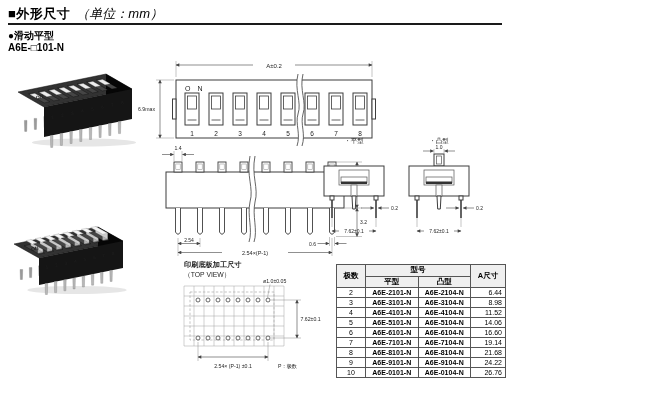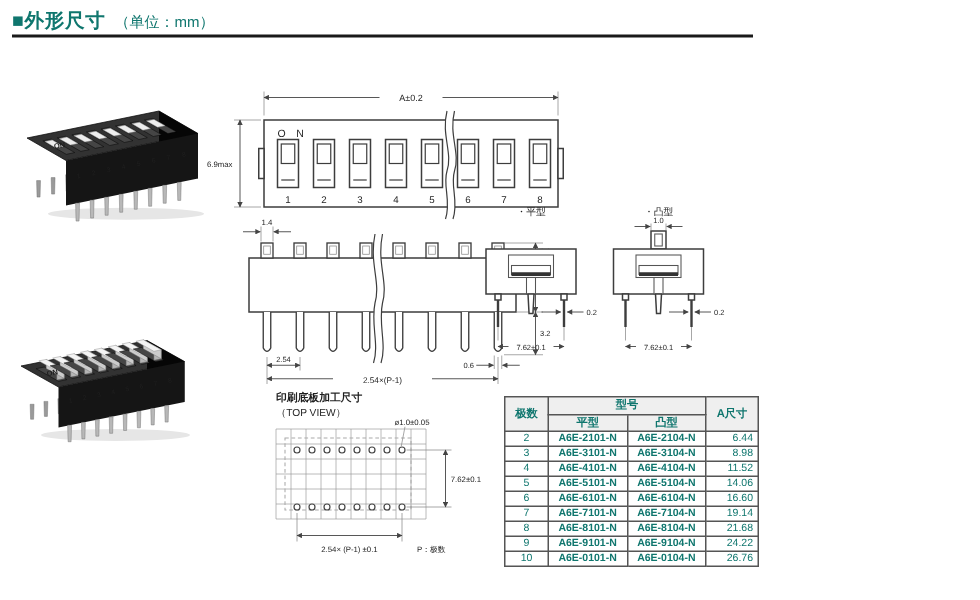--- a/index.html
+++ b/index.html
@@ -1,21 +1,21 @@
 <!DOCTYPE html>
 <html><head>
 <meta charset="utf-8">
 <style>
   html,body{margin:0;padding:0;background:#fff;}
   #page{position:relative;width:653px;height:400px;background:#ffffff;overflow:hidden;
-        font-family:"Liberation Sans",sans-serif;color:#0f766e;}
+        font-family:"Liberation Sans",sans-serif;color:#000000;}
   .abs{position:absolute;}
   #title-row{left:8px;top:5px;display:flex;align-items:baseline;gap:6px;}
   .t-main{font-size:13px;font-weight:bold;letter-spacing:0.5px;}
-  .t-unit{font-size:10px;}
+  .t-unit{font-size:13px;font-style:italic;}
   #title-rule{left:8px;top:23px;width:494px;height:2px;background:#1a1a1a;}
   .sec-label{font-size:10px;font-weight:bold;line-height:11.5px;white-space:nowrap;}
   svg{overflow:visible;}
   svg text{fill:#1f1f1f;font-family:"Liberation Sans",sans-serif;}
   .ln{fill:#fff;stroke:#3d3d3d;stroke-width:1;}
   .ln2{fill:#fff;stroke:#555;stroke-width:0.7;}
   .ext{stroke:#8a8a8a;stroke-width:0.5;}
   .dim{stroke:#444;stroke-width:0.6;fill:none;}
   .wave{stroke:#3d3d3d;stroke-width:0.8;fill:none;}
   #model-table{position:absolute;left:336px;top:264px;width:170px;border-collapse:collapse;
@@ -29,20 +29,24 @@
 <body>
 
 <div id="page">
 
   <div class="abs" id="title-row">
     <span class="t-main">■外形尺寸</span>
     <span class="t-unit">（单位：mm）</span>
   </div>
   <div class="abs" id="title-rule"></div>
 
+  <div class="abs sec-label" style="left:8px;top:30px">
+    <div>●滑动平型</div>
+    <div>A6E-□101-N</div>
+  </div>
   <svg class="abs" id="photo-flat" style="left:6px;top:56px" width="132" height="98" viewBox="0 0 132 98">
       <ellipse cx="78.0" cy="86.5" rx="52.1" ry="4" fill="#e6e6e6"></ellipse>
       <polygon points="18.4,64.4 21.0,64.4 20.7,75.4 18.7,75.4" fill="#9a9a9a" stroke="#6e6e6e" stroke-width="0.3"></polygon>
       <polygon points="28.1,62.4 30.7,62.4 30.4,73.4 28.4,73.4" fill="#9a9a9a" stroke="#6e6e6e" stroke-width="0.3"></polygon>
       <polygon points="37.8,60.5 40.4,60.5 40.1,71.5 38.1,71.5" fill="#9a9a9a" stroke="#6e6e6e" stroke-width="0.3"></polygon>
       <polygon points="47.5,58.5 50.1,58.5 49.8,69.5 47.8,69.5" fill="#9a9a9a" stroke="#6e6e6e" stroke-width="0.3"></polygon>
       <polygon points="57.2,56.5 59.8,56.5 59.5,67.5 57.5,67.5" fill="#9a9a9a" stroke="#6e6e6e" stroke-width="0.3"></polygon>
       <polygon points="66.8,54.5 69.4,54.5 69.1,65.5 67.1,65.5" fill="#9a9a9a" stroke="#6e6e6e" stroke-width="0.3"></polygon>
       <polygon points="76.5,52.5 79.1,52.5 78.8,63.5 76.8,63.5" fill="#9a9a9a" stroke="#6e6e6e" stroke-width="0.3"></polygon>
       <polygon points="86.2,50.6 88.8,50.6 88.5,61.6 86.5,61.6" fill="#9a9a9a" stroke="#6e6e6e" stroke-width="0.3"></polygon>

